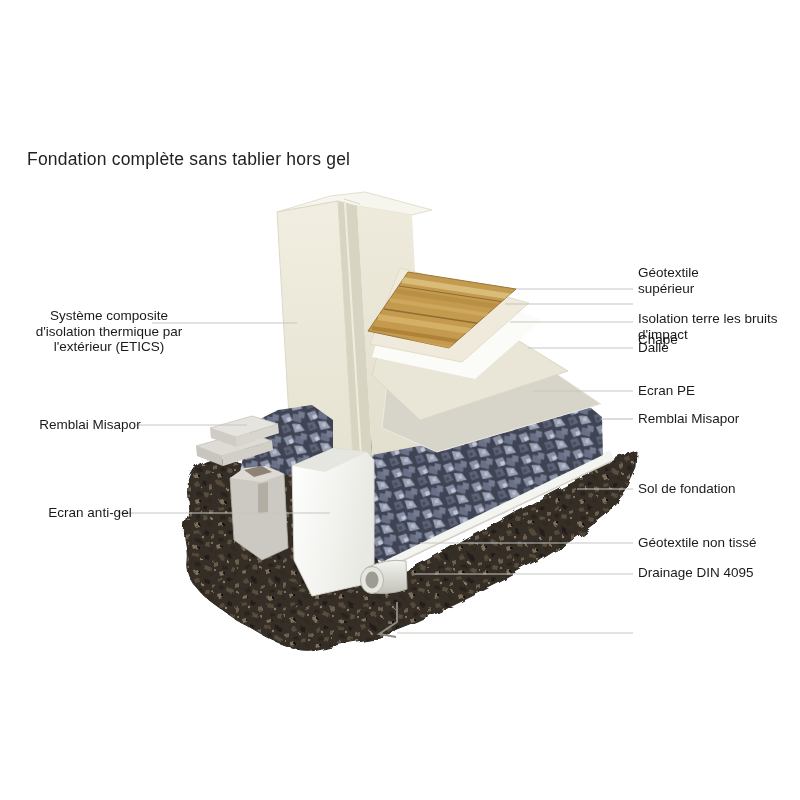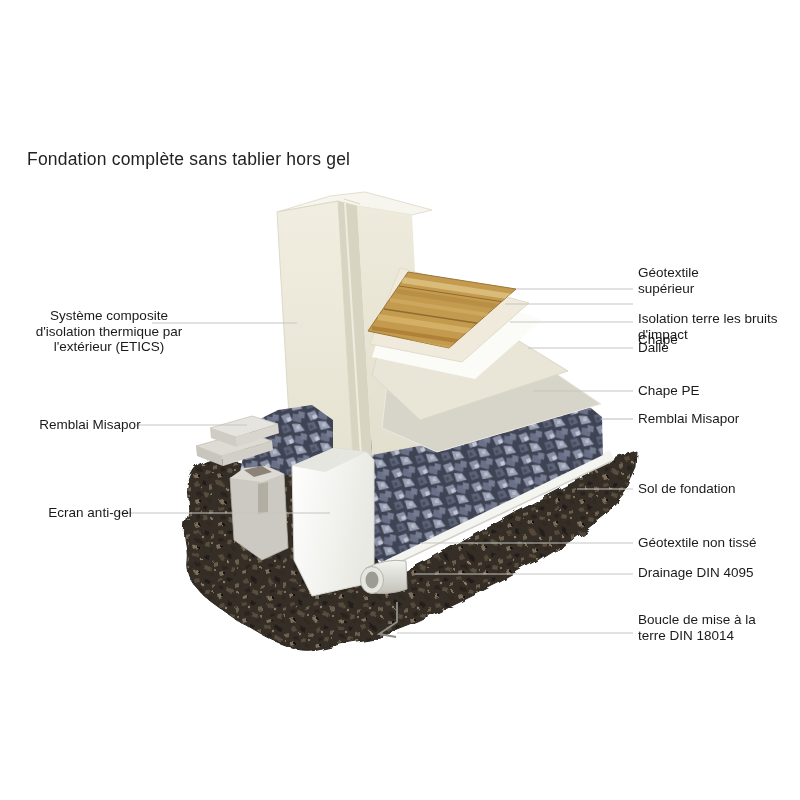--- a/index.html
+++ b/index.html
@@ -155,20 +155,19 @@
   <div class="title">Fondation complète sans tablier hors gel</div>
 
   <div class="lbl l-left" style="left:25px;top:308px;width:168px;">Système composite d'isolation thermique par l'extérieur (ETICS)</div>
   <div class="lbl l-left" style="left:25px;top:417px;width:130px;">Remblai Misapor</div>
   <div class="lbl l-left" style="left:25px;top:505px;width:130px;">Ecran anti-gel</div>
 
   <div class="lbl l-right" style="left:638px;top:265px;width:110px;">Géotextile supérieur</div>
   <div class="lbl l-right" style="left:638px;top:296px;width:120px;margin-top:36px;">Chape</div>
   <div class="lbl l-right" style="left:638px;top:311px;width:148px;">Isolation terre les bruits d'impact</div>
   <div class="lbl l-right" style="left:638px;top:340px;width:120px;">Dalle</div>
-  <div class="lbl l-right" style="left:638px;top:383px;width:120px;">Chape PE</div>
+  <div class="lbl l-right" style="left:638px;top:383px;width:120px;">Ecran PE</div>
   <div class="lbl l-right" style="left:638px;top:411px;width:140px;">Remblai Misapor</div>
   <div class="lbl l-right" style="left:638px;top:481px;width:140px;">Sol de fondation</div>
   <div class="lbl l-right" style="left:638px;top:535px;width:160px;">Géotextile non tissé</div>
   <div class="lbl l-right" style="left:638px;top:565px;width:160px;">Drainage DIN 4095</div>
-  <div class="lbl l-right" style="left:638px;top:612px;width:140px;">Boucle de mise à la terre DIN 18014</div>
 
 </div>
 
 </body></html>

